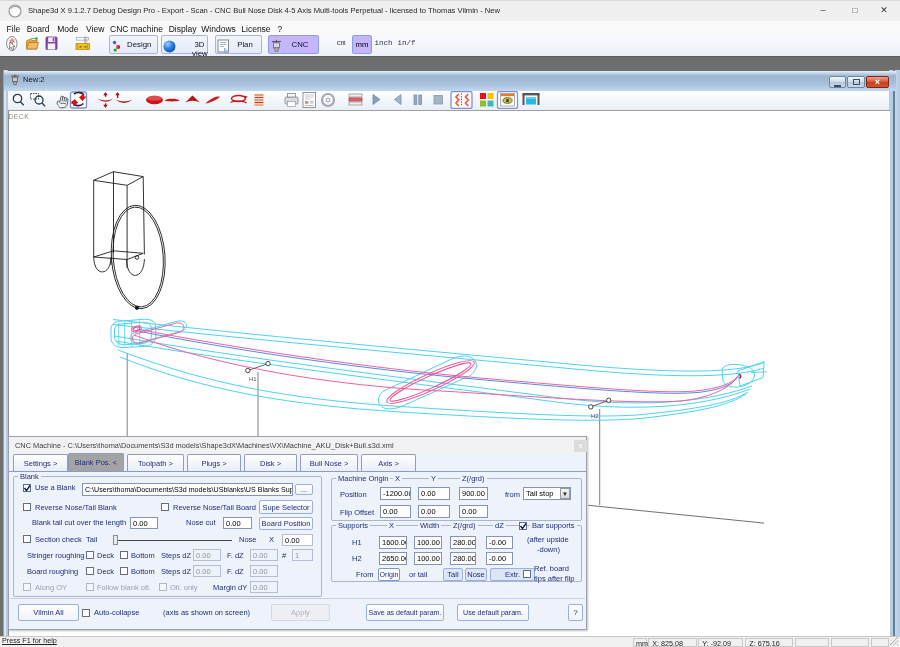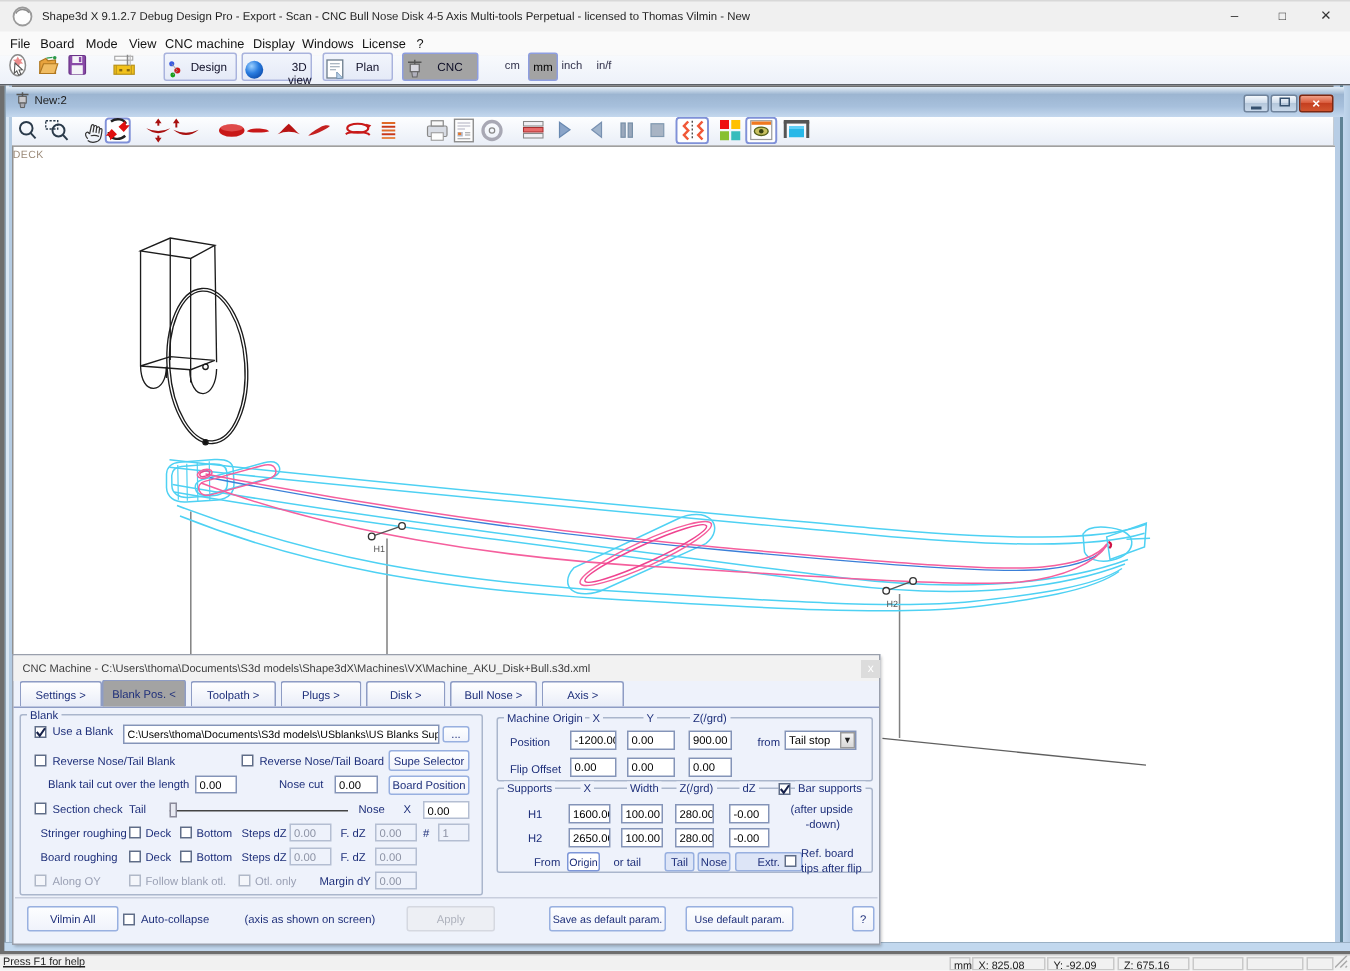--- a/index.html
+++ b/index.html
@@ -7,26 +7,26 @@
 body { font-family:"Liberation Sans", sans-serif; position:relative; background:#f0f0f0; }
 .abs { position:absolute; }
 
 #titlebar { left:0; top:0; width:900px; height:21px; background:#f0f0f0; border-top:1px solid #d8d8d8;}
 #titletext { left:28px; top:0; height:21px; line-height:22px; font-size:7.6px; color:#1f1f1f; }
 .wbtn { top:0; height:21px; width:30px; text-align:center; line-height:21px; color:#333; font-size:9px;}
 #menubar { left:0; top:21px; width:900px; height:16px; background:#fafafa; }
 .mi { top:21px; height:16px; line-height:17px; font-size:8.5px; color:#111; }
 #toolbar { left:0; top:37px; width:900px; height:20px; background:linear-gradient(#f8fafd,#edf1f9); border-bottom:1px solid #5a5f66; }
 .tbtn { top:35px; height:19px; background:linear-gradient(#f2f5fc,#e5eaf7); border:1px solid #a9b3dd; border-radius:2px; font-size:7.5px; color:#101028; text-align:center; }
-.tbtn.sel { background:#a3a3a3; border:1px solid #8e9ee0; }
+.tbtn.sel { background:#c4b5fd; border:1px solid #8e9ee0; }
 .tbtn { font-size:7.8px; }
-.unit { top:34px; height:19px; line-height:19px; font-size:7.5px; color:#30304a; }
+.unit { top:34px; height:19px; line-height:19px; font-size:7.5px; color:#30304a;font-family:Liberation Mono, monospace; }
 
 #mdi { left:0; top:57px; width:900px; height:579px; background:#6e6e6e; }
-#child { left:0; top:57px; width:756px; height:577px; }
+#child { left:0; top:70px; width:756px; height:577px; }
 #cbl { left:3px; top:0; width:5px; height:577px; background:linear-gradient(90deg,#8fa5b8 0,#8fa5b8 1px,#d9e6f4 1px,#d9e6f4 3px,#b4cbe2 3px); }
 #cbr { left:889px; top:0; width:11px; height:577px; background:linear-gradient(90deg,#b7cde5 0,#b7cde5 4px,#5e8294 4px,#5e8294 6px,#c3d8ee 6px,#b4cbe2 100%); }
 #cbb { left:3px; top:571px; width:897px; height:6px; background:linear-gradient(#9ab0c4 0,#9ab0c4 1px,#c2d8ee 1px); }
 #ctitle { left:4px; top:1px; width:892px; height:20px; background:linear-gradient(#e4eef7,#9cb5d1 25%,#a7c0dc 65%,#c4d8ee); }
 #ctext { left:23px; top:5px; font-size:7.6px; color:#1a1a1a; }
 .cbtn { top:6px; height:12px; border:1px solid #70849c; border-radius:2px; background:linear-gradient(#f4f8fc,#cfdceb 45%,#b3c6da 46%,#c8d8ea); text-align:center; line-height:10px; font-size:7px; color:#2a3a50;}
 #cclose { background:linear-gradient(#f0a088,#d95b3c 45%,#c33d1e 46%,#d2552f); border:1px solid #7c2812; color:#fff; }
 #ctoolbar { left:8px; top:21px; width:881px; height:18.5px; background:linear-gradient(#fdfeff,#e9eef7); }
 #canvas { left:7.5px; top:39.5px; width:882.5px; height:531.5px; background:#fff; border-top:1.5px solid #a0a0a0; border-left:1.5px solid #909090;}
 #deck { left:0; top:2px; font-size:7px; color:#9b8a78; letter-spacing:0.3px;}

